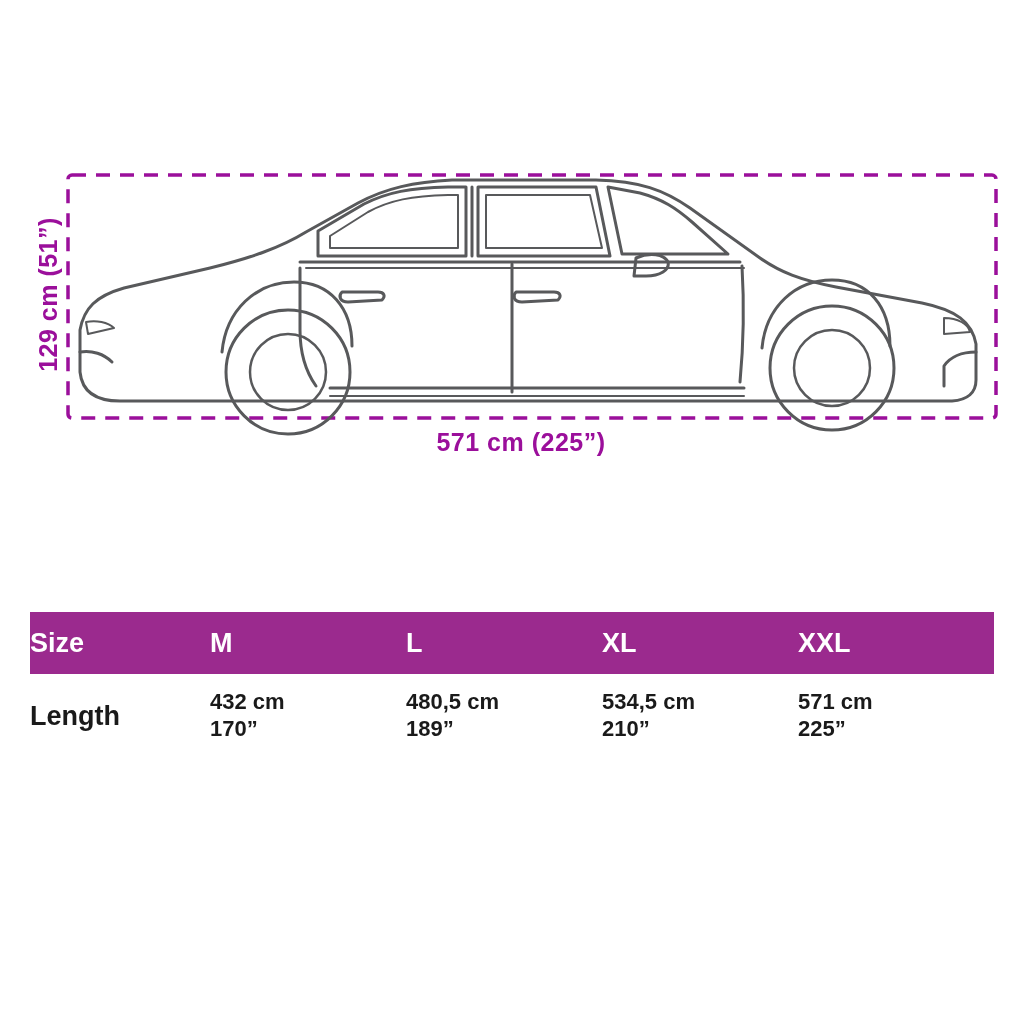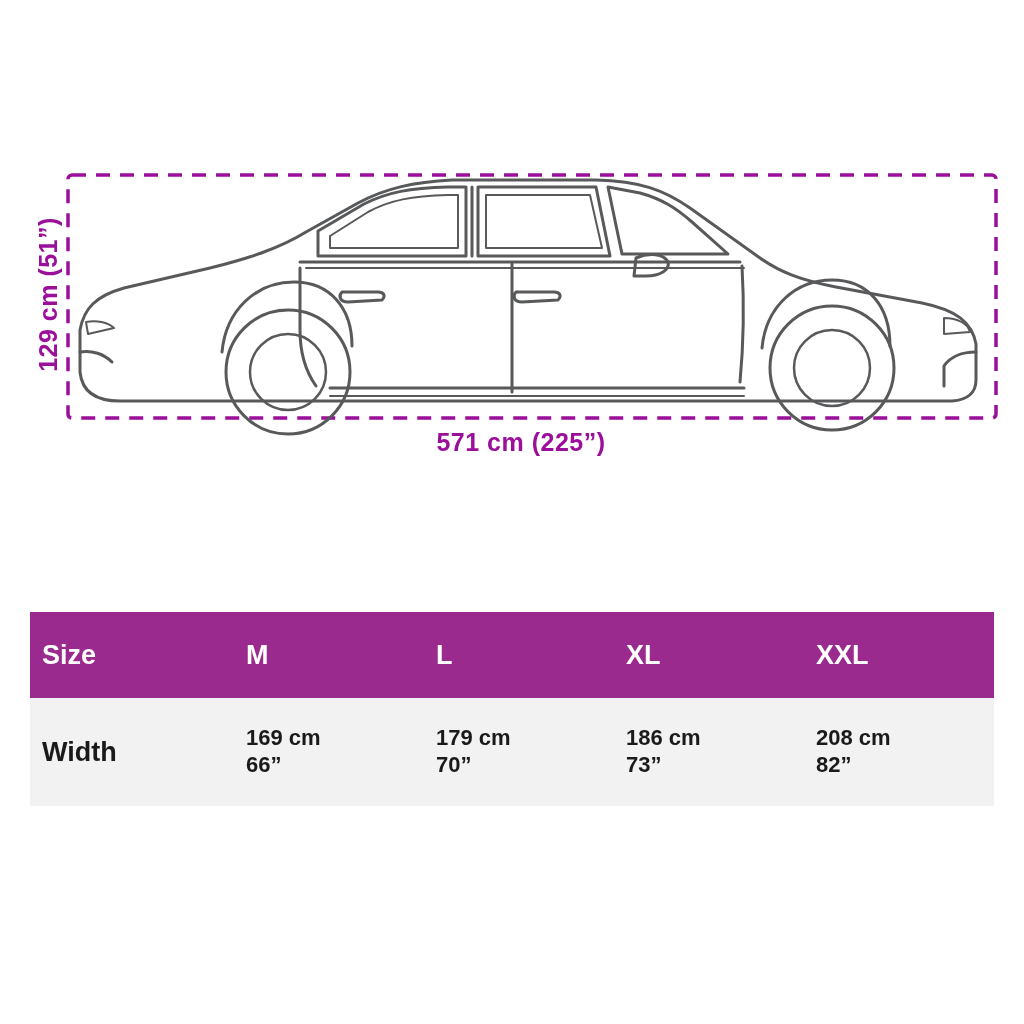--- a/index.html
+++ b/index.html
@@ -54,21 +54,21 @@
   
   #size-table {
     position: absolute;
     left: 30px;
     top: 612px;
     width: 964px;
     border-collapse: collapse;
     table-layout: fixed;
   }
   #size-table td, #size-table th {
-    padding: 12px;
+    padding: 0;
     margin: 0;
   }
   thead th {
     background: #9b2a8e;
     color: #ffffff;
     font-size: 27px;
     font-weight: bold;
     text-align: left;
     height: 62px;
     vertical-align: middle;
@@ -171,36 +171,36 @@
     <tr>
       <th class="col-first">Size</th>
       <th>M</th>
       <th>L</th>
       <th>XL</th>
       <th>XXL</th>
     </tr>
   </thead>
   <tbody>
 
-
-    <tr class="alt">
-      <td class="row-head">Width</td>
-      <td>
-        <span class="cm-line">169 cm</span>
-        <span class="in-line">66”</span>
-      </td>
-      <td>
-        <span class="cm-line">179 cm</span>
-        <span class="in-line">70”</span>
-      </td>
-      <td>
-        <span class="cm-line">186 cm</span>
-        <span class="in-line">73”</span>
-      </td>
-      <td>
-        <span class="cm-line">208 cm</span>
-        <span class="in-line">82”</span>
+    <tr>
+      <td class="row-head">Length</td>
+      <td>
+        <span class="cm-line">432 cm</span>
+        <span class="in-line">170”</span>
+      </td>
+      <td>
+        <span class="cm-line">480,5 cm</span>
+        <span class="in-line">189”</span>
+      </td>
+      <td>
+        <span class="cm-line">534,5 cm</span>
+        <span class="in-line">210”</span>
+      </td>
+      <td>
+        <span class="cm-line">571 cm</span>
+        <span class="in-line">225”</span>
       </td>
     </tr>
+
 
 
   </tbody>
 </table>
 
 </body></html>

